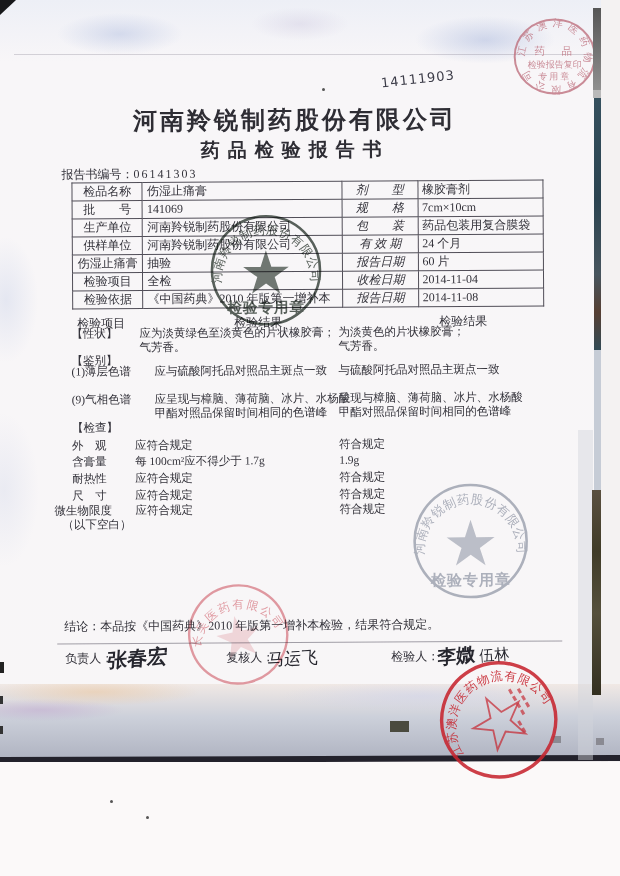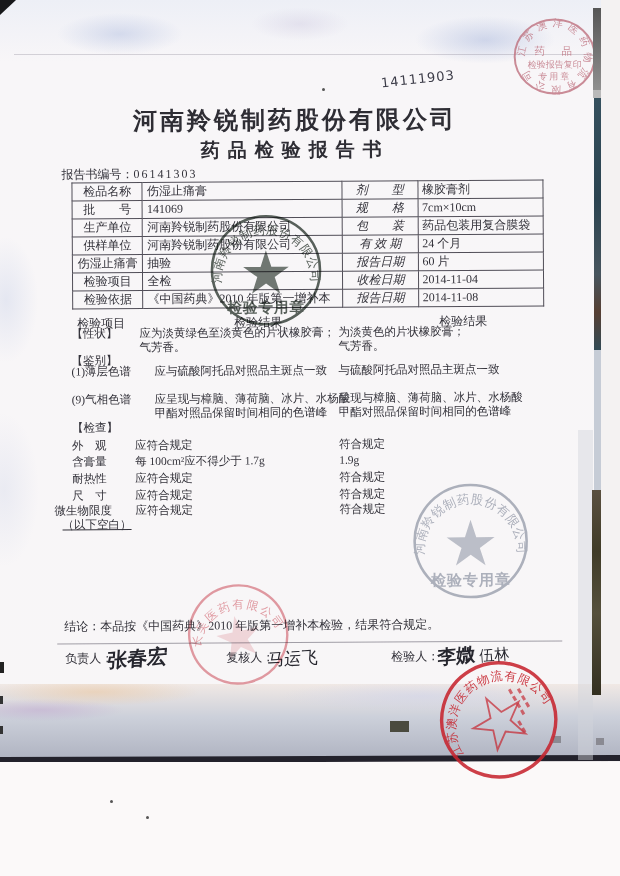--- a/index.html
+++ b/index.html
@@ -53,21 +53,21 @@
   td.tv{width:194px;}
   td.tl2{width:74px;text-align:center;font-style:italic;}
   td.tv2{width:120px;}
   .colhead{top:314px;font-size:12px;color:#33323a;}
   .ch1{left:78px;} .ch2{left:235px;} .ch3{left:440px;}
   .item{left:0;right:0;font-size:11.5px;line-height:14px;color:#33323a;}
   .item span{position:absolute;white-space:pre-line;}
   .lab{left:72px;}
   .std{left:135px;} .std.sa{left:140px;} .std.sb{left:155px;}
   .res{left:339px;}
-  .blank-note{left:62px;top:516px;font-size:11.5px;color:#33323a;text-decoration:underline;}
+  .blank-note{left:62px;top:516px;font-size:11.5px;color:#33323a;}
   .conclusion{left:63px;top:617px;font-size:12px;color:#33323a;}
   .sig-rule{left:56px;top:642px;width:505px;height:0;border-top:1px solid rgba(90,85,100,.55);}
   .sig-label{top:649px;font-size:12px;color:#33323a;text-align:center;}
   .sl1{left:64px;} .sl2{left:225px;} .sl3{left:390px;}
   .hw{font-family:"DejaVu Sans",sans-serif;color:#26262e;}
   .hw-num{left:383px;top:72px;font-size:13px;color:#3c3c48;transform:rotate(-6deg);letter-spacing:1px;}
   .hw-resp{left:106px;top:644px;font-size:20px;font-weight:bold;transform:rotate(-4deg) skewX(-8deg);}
   .hw-review{left:266px;top:647px;font-size:17px;transform:rotate(-3deg) skewX(-6deg);}
   .hw-insp1{left:436px;top:644px;font-size:19px;font-weight:bold;transform:rotate(-5deg) skewX(-5deg);}
   .hw-insp2{left:478px;top:647px;font-size:15px;transform:rotate(-4deg);}

